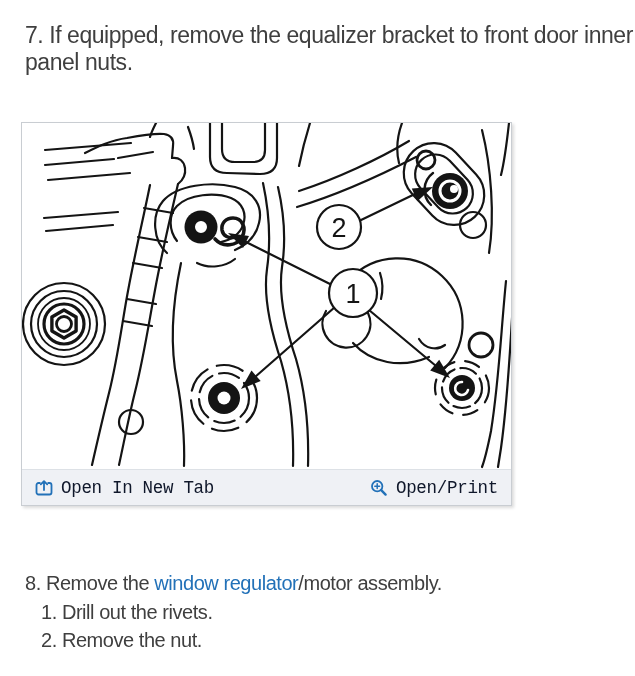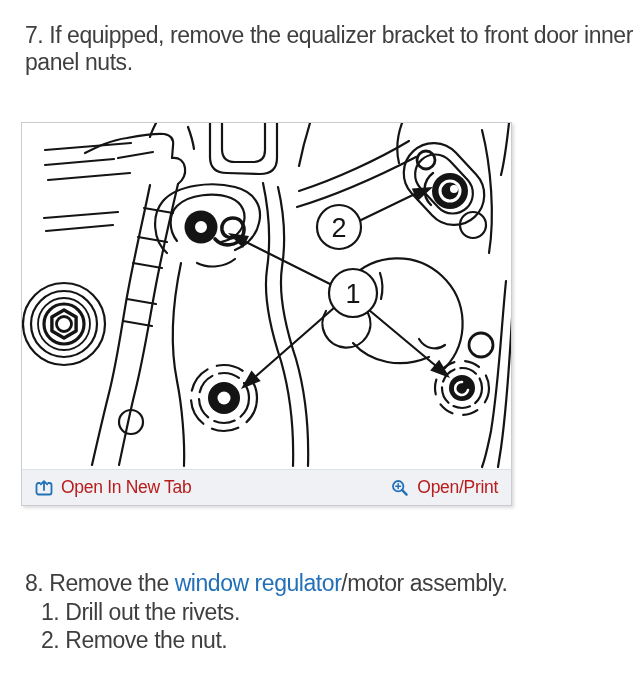--- a/index.html
+++ b/index.html
@@ -11,24 +11,24 @@
   .figure-panel{
     position:absolute;left:21px;top:122px;width:489px;background:#fff;
     border:1px solid #c9cdd2;box-shadow:2px 2px 3px rgba(0,0,0,0.14);
   }
   .figure-canvas{display:block;width:489px;height:346px;background:#fff;}
   .figure-toolbar{
     height:36px;background:#eff1f5;border-top:1px solid #dde1e6;
     display:flex;align-items:center;justify-content:space-between;
     padding:0 13px;box-sizing:border-box;
   }
-  .tb-link{display:flex;align-items:center;gap:8px;color:#b91c1c;font-size:17.5px;
-    letter-spacing:-0.3px;text-decoration:none;cursor:pointer;}
+  .tb-link{display:flex;align-items:center;gap:8px;color:#0f172a;font-size:17.5px;
+    letter-spacing:-0.3px;text-decoration:none;cursor:pointer;font-family:Liberation Mono, monospace;}
   .tb-link svg{display:block;}
-  .step8-block{position:absolute;left:25px;top:569px;font-size:23px;letter-spacing:-0.45px;line-height:28.5px;}
+  .step8-block{position:absolute;left:25px;top:569px;font-size:20px;letter-spacing:-0.45px;line-height:28.5px;}
   .substep{margin-left:16px;}
   .link-inline{color:#2271b8;text-decoration:none;cursor:pointer;}
   .diagram-num{font-family:"Liberation Sans",sans-serif;font-size:27px;fill:#141414;}
 </style>
 </head>
 <body>
 
 <div class="step-text">7. If equipped, remove the equalizer bracket to front door inner panel nuts.</div>
 
 <div class="figure-panel">

